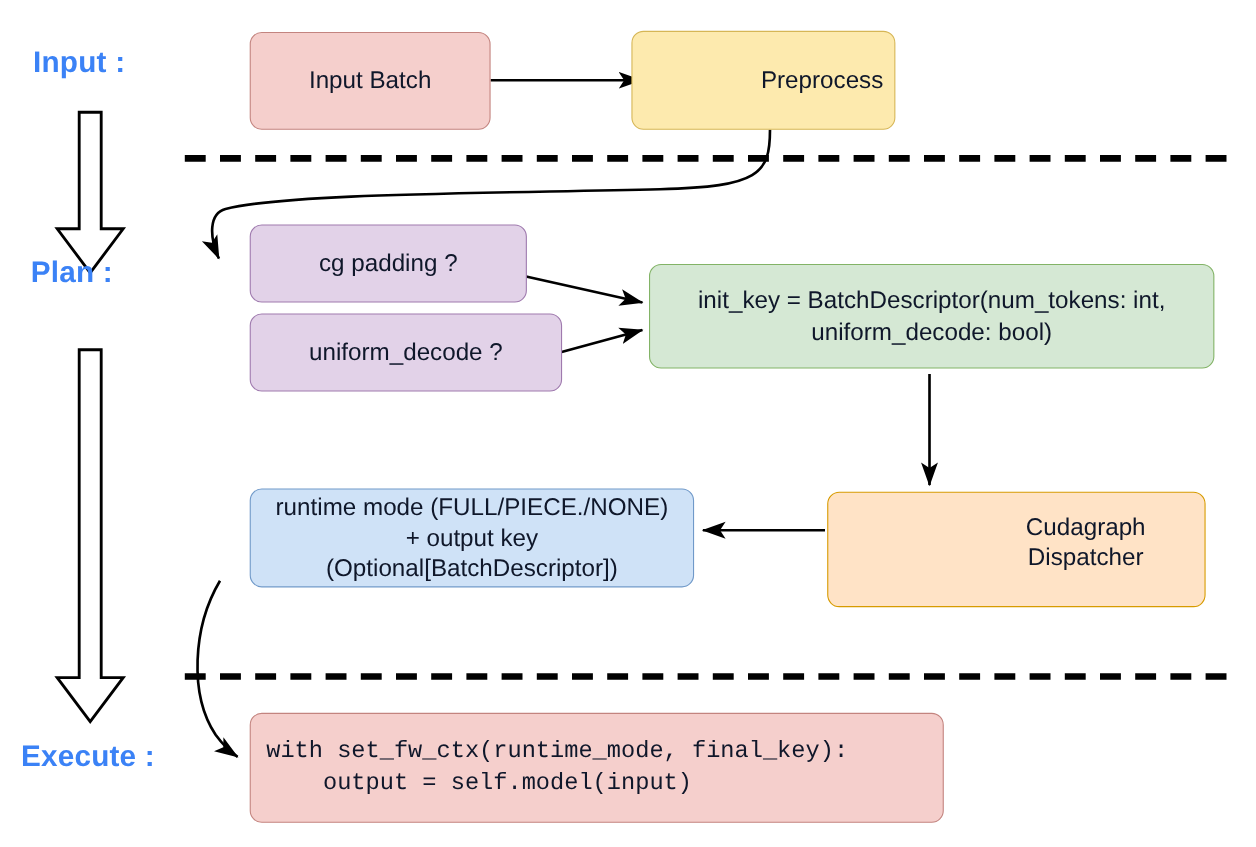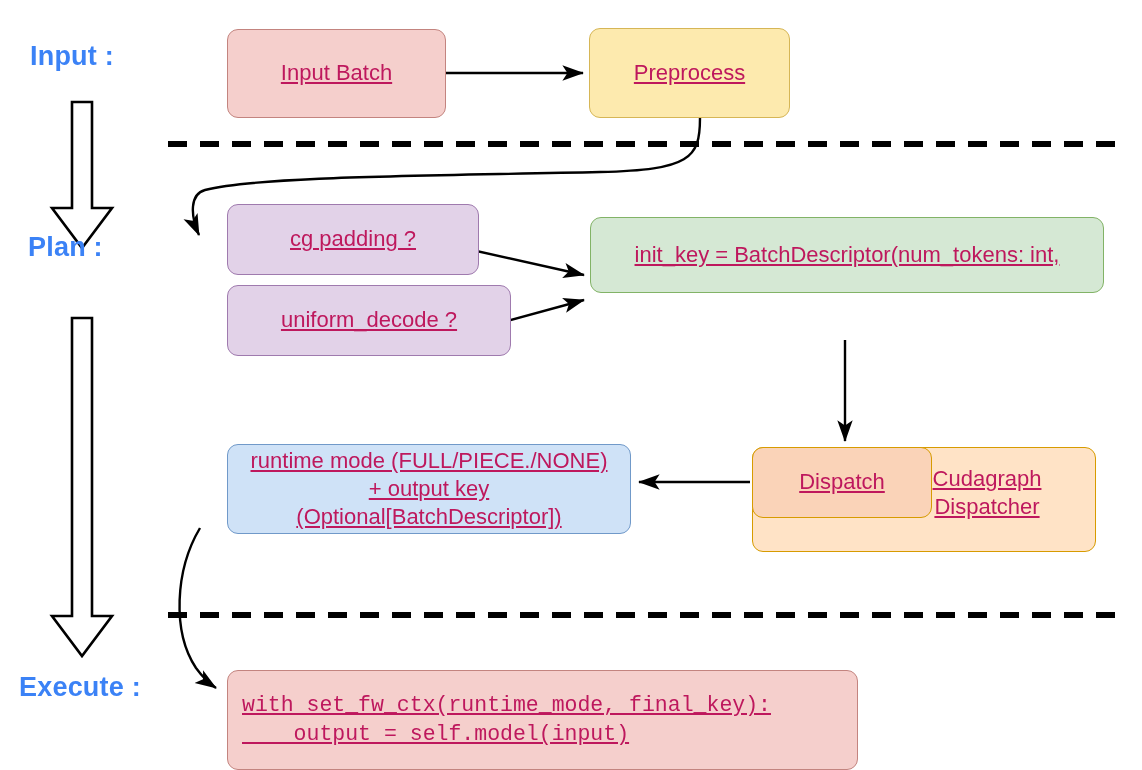--- a/index.html
+++ b/index.html
@@ -34,44 +34,42 @@
   .node {
     position: absolute;
     box-sizing: border-box;
     border-radius: 11px;
     border: 1.6px solid;
     display: flex;
     align-items: center;
     justify-content: center;
     text-align: center;
     font-size: 22px;
-    color: #be185d;
+    color: #0f172a;
     line-height: 1.28;
     padding: 16px 10px;
-    text-decoration: underline;
   }
   .node.code {
     font-family: "Liberation Mono", "DejaVu Sans Mono", monospace;
     font-size: 21.5px;
     justify-content: flex-start;
     text-align: left;
     line-height: 1.34;
     white-space: pre;
     padding-left: 14px;
-    margin-top: 22px;
   }
   #n-input-batch  { left:227px; top:29px;  width:219px; height:89px;
                     background:#f5cfcc; border-color:#c3847f; }
-  #n-preprocess   { left:589px; top:28px;  width:201px; height:90px;
-                    background:#fdeaae; border-color:#d6b656; }
+  #n-preprocess   { left:574px; top:28px;  width:240px; height:90px;
+                    background:#fdeaae; border-color:#d6b656;justify-content:flex-end; }
   #n-cg-padding   { left:227px; top:204px; width:252px; height:71px;
                     background:#e2d2e8; border-color:#9f7aae; }
   #n-uniform-dec  { left:227px; top:285px; width:284px; height:71px;
                     background:#e2d2e8; border-color:#9f7aae; }
-  #n-init-key     { left:590px; top:217px; width:514px; height:76px;
+  #n-init-key     { left:590px; top:240px; width:514px; height:95px;
                     background:#d5e8d4; border-color:#82b366; }
   #n-cudagraph    { left:752px; top:447px; width:344px; height:105px;
                     background:#ffe3c6; border-color:#d79b00;
                     align-items:flex-start; justify-content:flex-end;
                     padding-top:17px; padding-right:18px; }
   #n-cudagraph .lbl { width:180px; }
   #n-dispatch     { left:752px; top:447px; width:180px; height:71px;
                     background:#fad3b8; border-color:#d79b00; }
   #n-runtime-mode { left:227px; top:444px; width:404px; height:90px;
                     background:#cfe2f7; border-color:#7099c9; }
@@ -136,33 +134,31 @@
     <span>cg padding ?</span>
   </div>
 
   <div class="node" id="n-uniform-dec">
     <span>uniform_decode ?</span>
   </div>
 
   <div class="node" id="n-init-key">
     <span>
       <span>init_key = BatchDescriptor(num_tokens: int,</span><br>
+      <span>uniform_decode: bool)</span>
     </span>
   </div>
 
   <div class="node" id="n-cudagraph">
     <span class="lbl">
       <span>Cudagraph</span><br>
       <span>Dispatcher</span>
     </span>
   </div>
 
-  <div class="node" id="n-dispatch">
-    <span>Dispatch</span>
-  </div>
 
   <div class="node" id="n-runtime-mode">
     <span>
       <span>runtime mode (FULL/PIECE./NONE)</span><br>
       <span>+ output key (Optional[BatchDescriptor])</span>
     </span>
   </div>
 
   <div class="node code" id="n-exec-code">
     <span><span>with set_fw_ctx(runtime_mode, final_key):</span>

